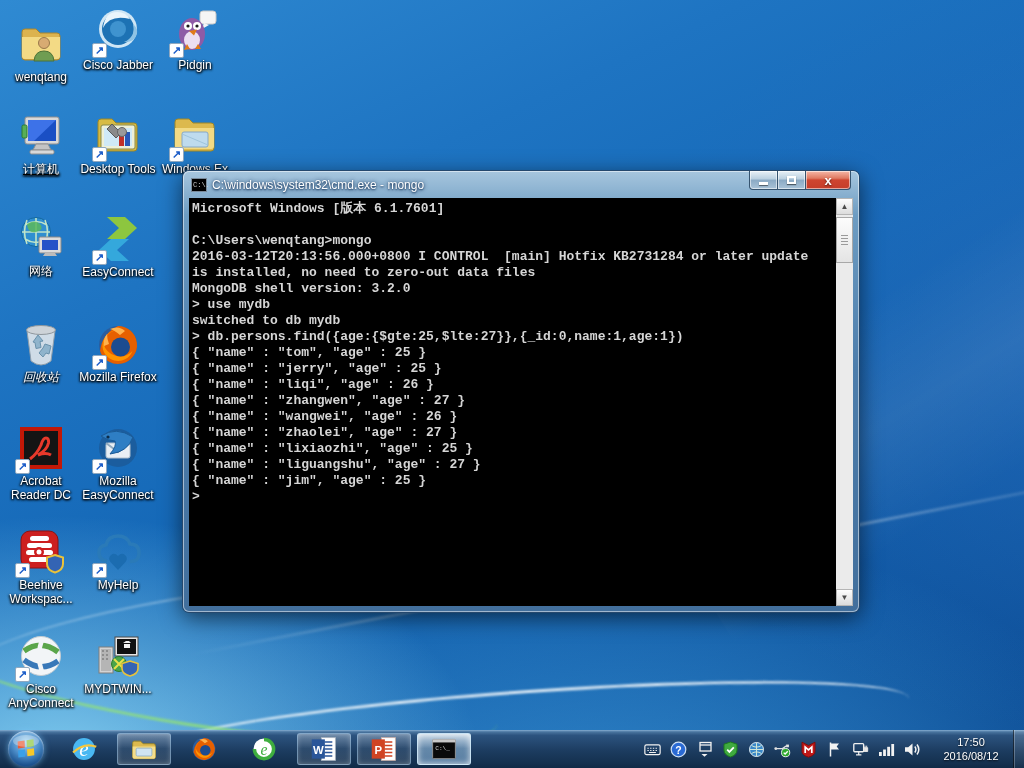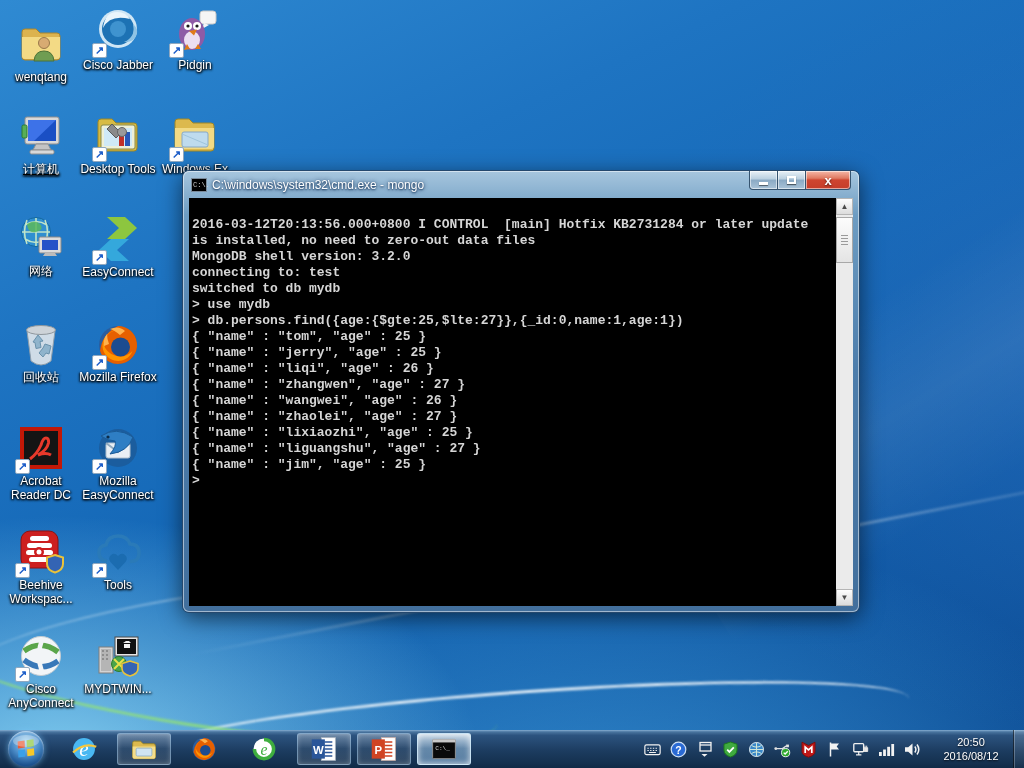--- a/index.html
+++ b/index.html
@@ -212,21 +212,21 @@
       <div class="desktop-icon" style="left: 79px; top: 215px;">
         <div class="di-img">
           <svg viewBox="0 0 48 48">
             <path d="M31 2H13l12 11L13 24h18l12-11z" fill="#8dc63f"></path>
             <path d="M17 24h18L23 35l12 11H17L5 35z" fill="#34a8dc"></path>
           </svg>
           <div class="sc-arrow">↗</div>
         </div>
         <div class="di-label">EasyConnect</div>
       </div>
-      <div class="desktop-icon" style="left: 2px; top: 320px;">
+      <div class="desktop-icon" style="left: 2px; top: 320px; font-style: italic;">
         <div class="di-img">
           <svg viewBox="0 0 48 48">
             <path d="M10 11l4 30q5 4 10 4t10-4l4-30" fill="#e3e8ec" opacity="0.9" stroke="#9aa2a8"></path>
             <ellipse cx="24" cy="10" rx="14.5" ry="4.5" fill="#cdd3d8" stroke="#8f979d"></ellipse>
             <path d="M16 22l5-7 5 6-3 .5 1 6-5 1-1-6zM28 24l6 2-2 8-3-1-3 4-4-4 4-5z" fill="#8fb4cc" stroke="#6a92ac"></path>
           </svg>
         </div>
         <div class="di-label">回收站</div>
       </div>
       <div class="desktop-icon" style="left: 79px; top: 320px;">
@@ -286,21 +286,21 @@
         <div class="di-label">Beehive Workspac...</div>
       </div>
       <div class="desktop-icon" style="left: 79px; top: 528px;">
         <div class="di-img">
           <svg viewBox="0 0 48 48">
             <path d="M13 33q-8-1-8-8.5Q5 18 12 17q2-9 12-9 9 0 12 8 9 0 9 9t-9 8.5" fill="none" stroke="#2a7ab8" stroke-width="3.6"></path>
             <path d="M24 42l-7.5-8q-3-4 .5-7t7 1q3.5-4 7-1t.5 7z" fill="#1b6cb0"></path>
           </svg>
           <div class="sc-arrow">↗</div>
         </div>
-        <div class="di-label">Tools</div>
+        <div class="di-label">MyHelp</div>
       </div>
       <div class="desktop-icon" style="left: 2px; top: 632px;">
         <div class="di-img">
           <svg viewBox="0 0 48 48">
             <circle cx="24" cy="24" r="19.5" fill="#f2f5f7" stroke="#c3ccd3"></circle>
             <path d="M7 19q17-12 34 1" stroke="#5aa54a" stroke-width="5.5" fill="none"></path>
             <path d="M7 28q17 13 34 1" stroke="#3878b8" stroke-width="5.5" fill="none"></path>
             <path d="M26 6q-8 17 0 36" stroke="#f2f5f7" stroke-width="4.5" fill="none"></path>
           </svg>
           <div class="sc-arrow">↗</div>
@@ -336,27 +336,28 @@
         <div class="winbtn max">
             <div class="glyph-max"></div>
           </div>
         <div class="winbtn close">
             <div class="glyph-close">x</div>
           </div>
       </div>
     </div>
     <div class="console">
       <div class="console-out" id="console-out">
+          <div class="tline">Microsoft Windows [版本 6.1.7601]</div>
           <div class="tline"></div>
+          <div class="tline">C:\Users\wenqtang&gt;mongo</div>
           <div class="tline">2016-03-12T20:13:56.000+0800 I CONTROL  [main] Hotfix KB2731284 or later update</div>
           <div class="tline">is installed, no need to zero-out data files</div>
           <div class="tline">MongoDB shell version: 3.2.0</div>
-          <div class="tline">connecting to: test</div>
+          <div class="tline">&gt; use mydb</div>
           <div class="tline">switched to db mydb</div>
-          <div class="tline">&gt; use mydb</div>
           <div class="tline">&gt; db.persons.find({age:{$gte:25,$lte:27}},{_id:0,name:1,age:1})</div>
           <div class="tline">{ "name" : "tom", "age" : 25 }</div>
           <div class="tline">{ "name" : "jerry", "age" : 25 }</div>
           <div class="tline">{ "name" : "liqi", "age" : 26 }</div>
           <div class="tline">{ "name" : "zhangwen", "age" : 27 }</div>
           <div class="tline">{ "name" : "wangwei", "age" : 26 }</div>
           <div class="tline">{ "name" : "zhaolei", "age" : 27 }</div>
           <div class="tline">{ "name" : "lixiaozhi", "age" : 25 }</div>
           <div class="tline">{ "name" : "liguangshu", "age" : 27 }</div>
           <div class="tline">{ "name" : "jim", "age" : 25 }</div>
@@ -528,19 +529,19 @@
             </svg>
           </div>
           <div class="tray-icon">
             <svg viewBox="0 0 17 15">
               <path d="M1 5.2h3.2L8.5 1.5v12L4.2 9.8H1z" fill="#f2f2f2"></path>
               <path d="M10.8 4.5q2.2 3 0 6M13 2.5q3.6 5 0 10" stroke="#f2f2f2" stroke-width="1.5" fill="none"></path>
             </svg>
           </div>
         </div>
       <div class="clock">
-        <div>20:50</div>
+        <div>17:50</div>
         <div>2016/08/12</div>
       </div>
       <div class="show-desktop"></div>
     </div>
   </div>
 </div>
 
 </body></html>

